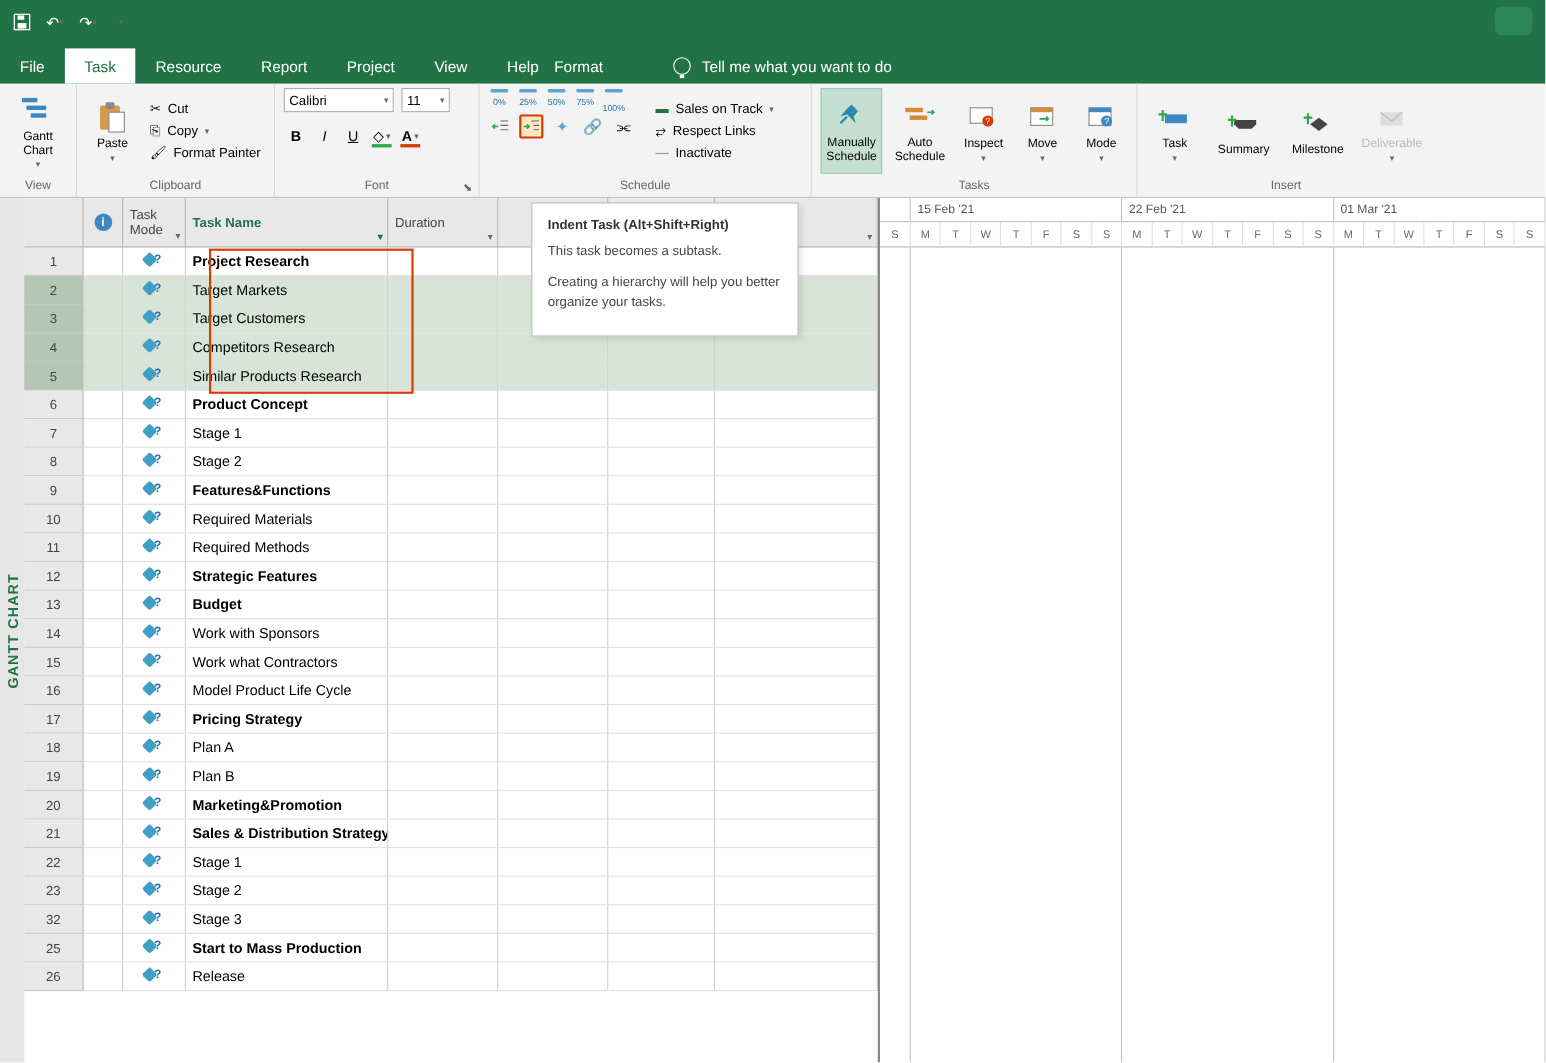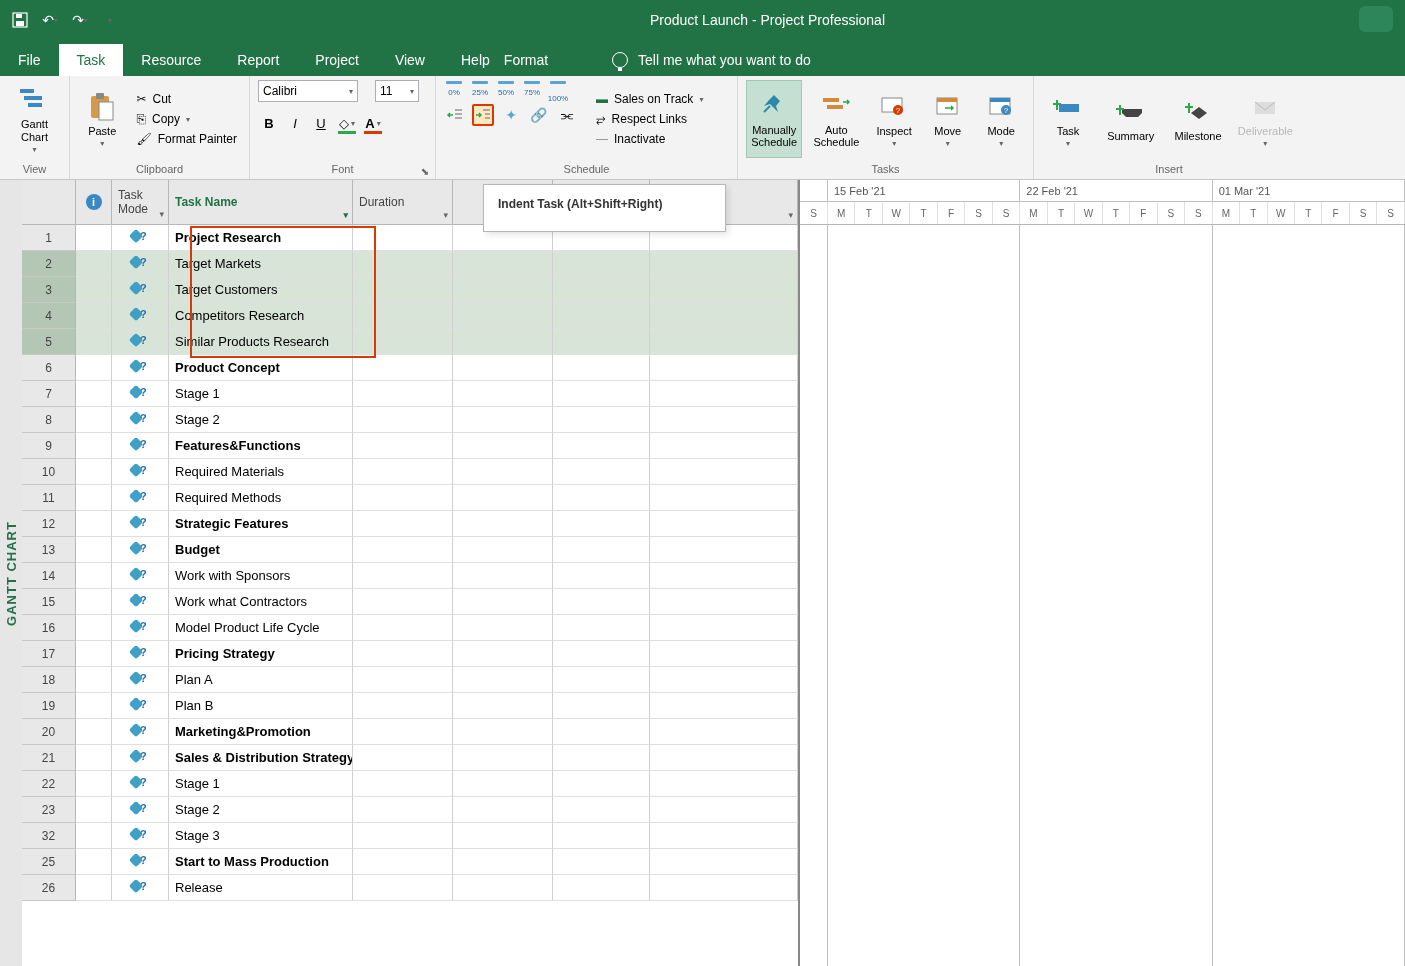--- a/index.html
+++ b/index.html
@@ -29,21 +29,21 @@
 
 .big-btn { display:flex; flex-direction:column; align-items:center; justify-content:center; width:56px; height:78px; font-size:11px; text-align:center; gap:2px; cursor:pointer;}
 .big-btn.wide { width:66px; }
 .big-btn .icon-box { width:34px; height:32px; display:flex; align-items:center; justify-content:center;}
 .big-btn.active { background:#c5e0d3; border:1px solid #a0c8b3;}
 .big-btn.disabled { color:#b8b8b8; }
 
 .vstack { display:flex; flex-direction:column; gap:2px; justify-content:center; height:78px;}
 .sm-btn { display:flex; align-items:center; gap:6px; padding:2px 4px; font-size:12px; cursor:pointer; white-space:nowrap;}
 
-.font-row { display:flex; align-items:center; gap:17px;}
+.font-row { display:flex; align-items:center; gap:7px;}
 .font-select { width:100px; height:22px; border:1px solid #abadb3; background:#fff; font-size:12px; padding:1px 4px; display:flex; align-items:center; justify-content:space-between;}
 .size-select { width:44px; height:22px; border:1px solid #abadb3; background:#fff; font-size:12px; padding:1px 4px; display:flex; align-items:center; justify-content:space-between;}
 .font-tools { display:flex; gap:4px; margin-top:10px;}
 .font-tool-btn { width:22px; height:22px; display:flex; align-items:center; justify-content:center; font-size:13px; cursor:pointer;}
 
 .sched-top { display:flex; gap:6px; }
 .pct-btn {width:20px;height:16px; display:flex;align-items:center;justify-content:center;font-size:8px;color:#1b6ea5; position:relative;}
 .pct-btn::before{content:"";position:absolute;top:1px;left:2px;right:2px;height:3px;background:#5aa3d3;border-radius:1px;}
 .sched-mid{display:flex;gap:6px;margin-top:8px;align-items:center;}
 .sched-icon{width:22px;height:22px;display:flex;align-items:center;justify-content:center;font-size:14px;cursor:pointer;}
@@ -127,21 +127,20 @@
           <rect x="4" y="9" width="8" height="5" fill="#fff"></rect>
           <rect x="4" y="2" width="6" height="4" fill="#fff"></rect>
         </svg>
       </div>
     <div class="qat-btn">↶<span class="dd-caret">▾</span></div>
     <div class="qat-btn">↷<span class="dd-caret">▾</span></div>
     <div class="qat-btn">
         <span class="dd-caret">▾</span>
       </div>
   </div>
-  <div class="title-center">Product Launch  -  Project Professional</div>
   <div class="chat-bubble"></div>
 </div>
 
 <div class="ribbon-tabs">
   <div class="tab">File</div>
   <div class="tab active">Task</div>
   <div class="tab">Resource</div>
   <div class="tab">Report</div>
   <div class="tab">Project</div>
   <div class="tab">View</div>
@@ -399,20 +398,24 @@
           <span class="dd-caret">▾</span>
       </div>
     </div>
     <div class="group-label">Insert</div>
   </div>
 
 </div>
 
 <div class="tooltip">
   <div class="tooltip-title">Indent Task (Alt+Shift+Right)</div>
+  <div class="tooltip-body">
+    <p>This task becomes a subtask.</p>
+    <p>Creating a hierarchy will help you better organize your tasks.</p>
+  </div>
 </div>
 
 <div class="content">
   <div class="gantt-label">
       <span>GANTT CHART</span>
     </div>
 
   <div class="grid-wrap">
     <div class="grid-header">
       <div class="hcell col-rowhead"></div>

